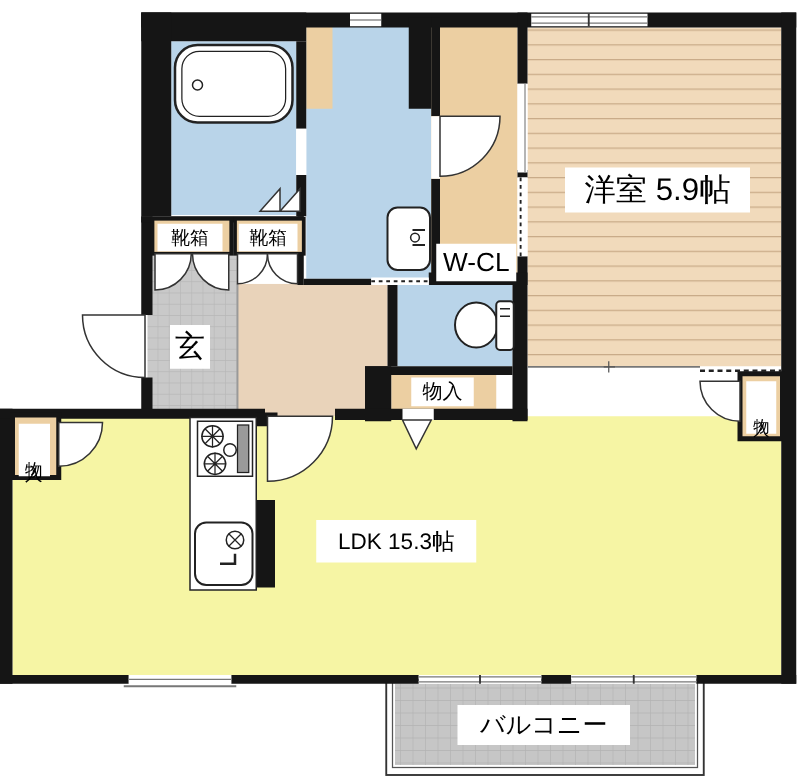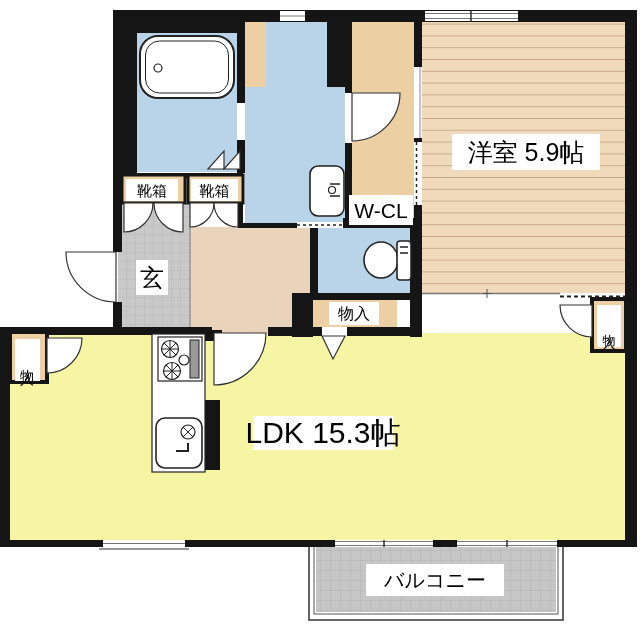--- a/index.html
+++ b/index.html
@@ -10,21 +10,21 @@
               align-items:center;justify-content:center;white-space:nowrap;line-height:1;}
   .vert{writing-mode:vertical-rl;text-orientation:upright;letter-spacing:2px;}
   .lbl-yoshitsu{left:452px;top:134px;width:148px;height:36px;font-size:25px;}
   .lbl-wcl{left:349px;top:159px;width:64px;height:30px;font-size:21px;margin-top:36px;}
   .lbl-kutsubako1{left:126px;top:179px;width:52px;height:22px;font-size:15px;}
   .lbl-kutsubako2{left:191px;top:179px;width:47px;height:22px;font-size:15px;}
   .lbl-genkan{left:136px;top:260px;width:32px;height:35px;font-size:24px;}
   .lbl-monoiri-c{left:329px;top:302px;width:50px;height:23px;font-size:16px;}
   .lbl-monoiri-r{left:597px;top:305px;width:24px;height:42px;font-size:13px;}
   .lbl-monoiri-l{left:15px;top:339px;width:25px;height:42px;font-size:14px;}
-  .lbl-ldk{left:253px;top:416px;width:140px;height:34px;font-size:30px;}
+  .lbl-ldk{left:253px;top:416px;width:128px;height:34px;font-size:18px;}
   .lbl-balcony{left:366px;top:564px;width:138px;height:32px;font-size:20px;}
 </style>
 </head>
 <body>
 
 <div id="plan">
   <svg width="640" height="625" viewBox="0 0 640 625">
     <defs>
       <pattern id="stripes" width="10" height="11.8" patternUnits="userSpaceOnUse">
         <rect width="10" height="11.8" style="fill:var(--western_floor,#f1dabb)"></rect>

